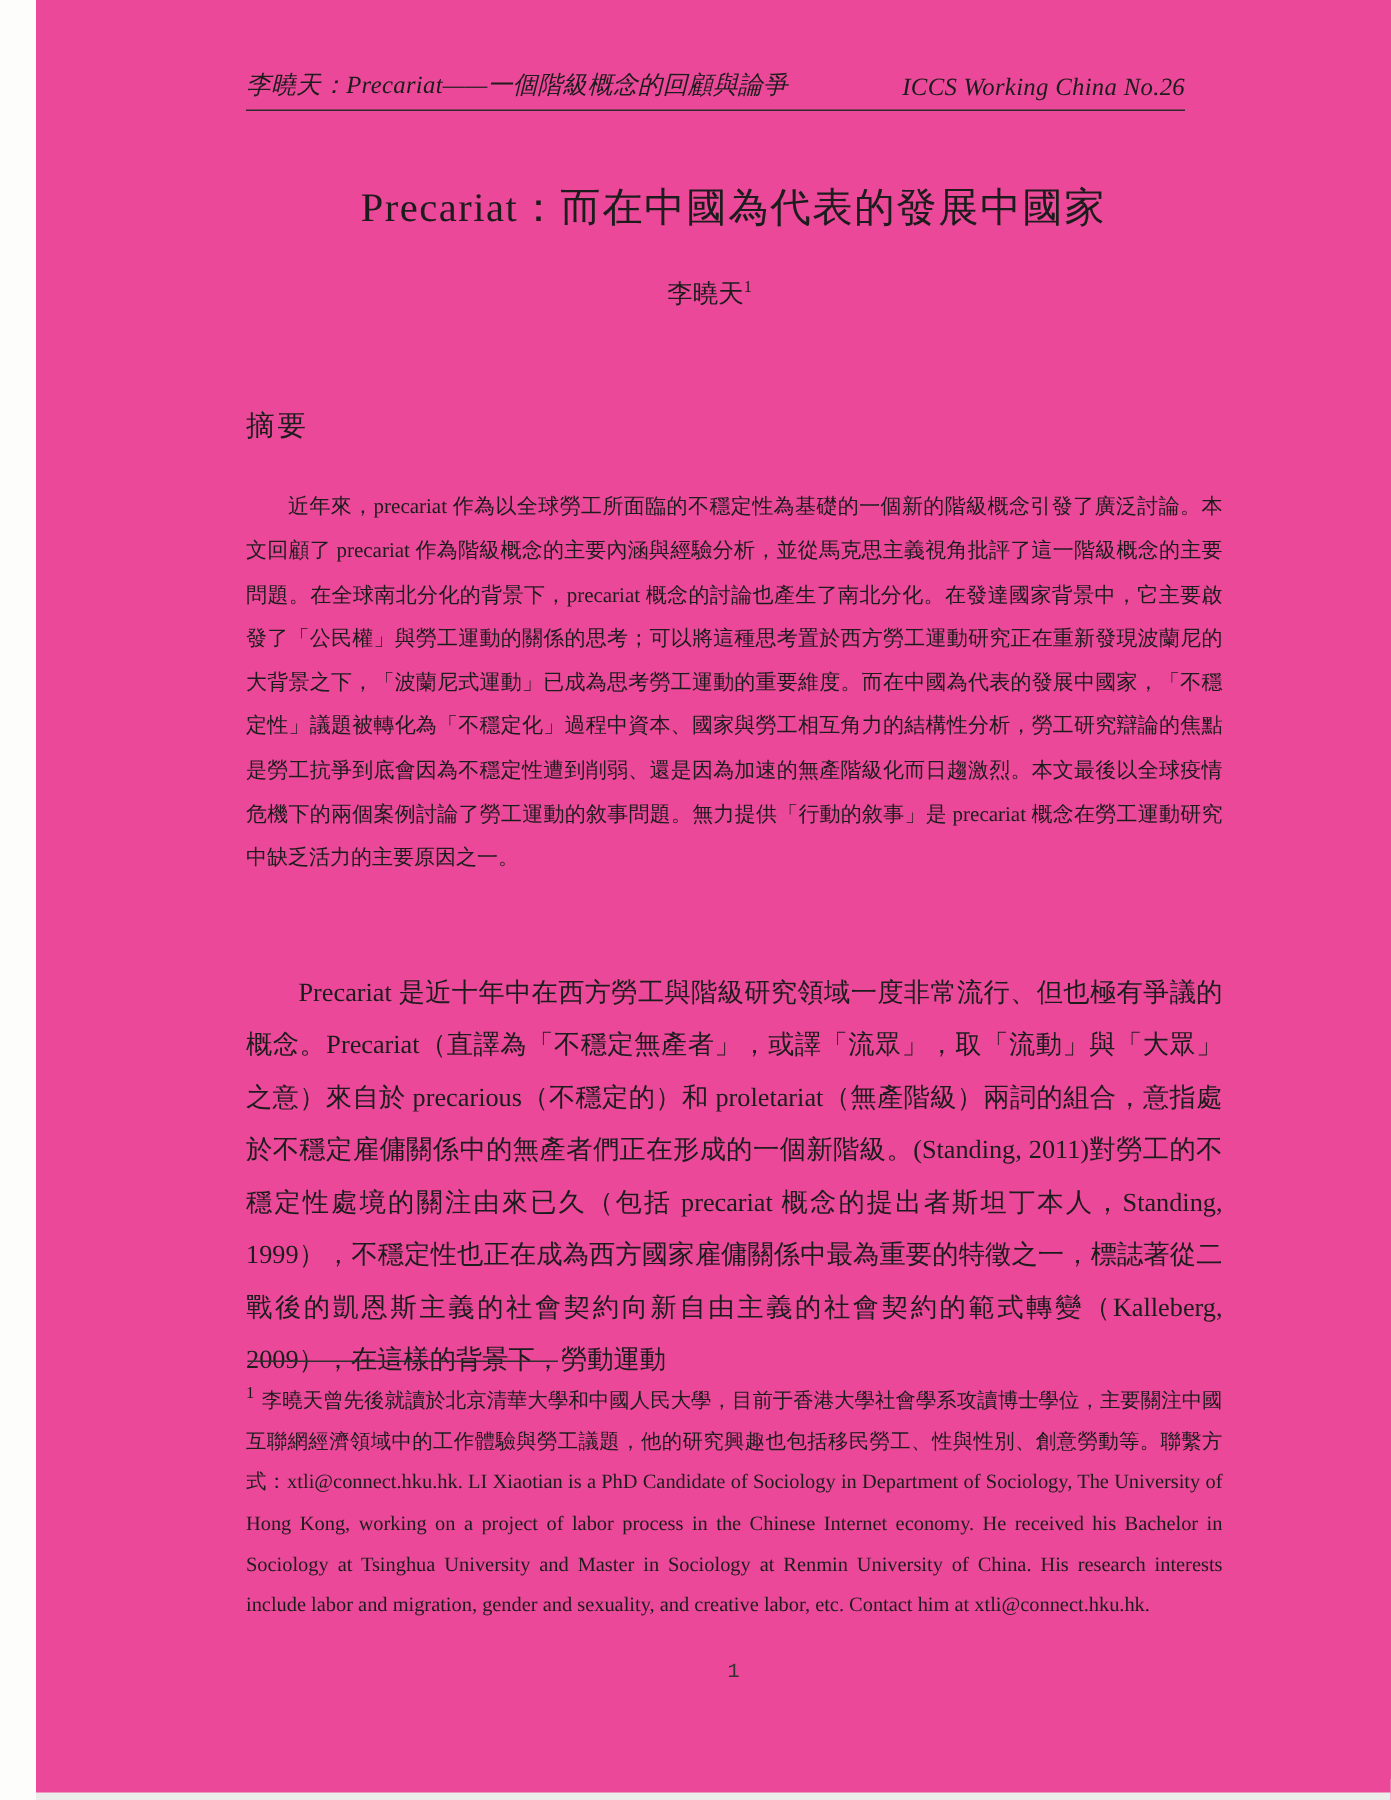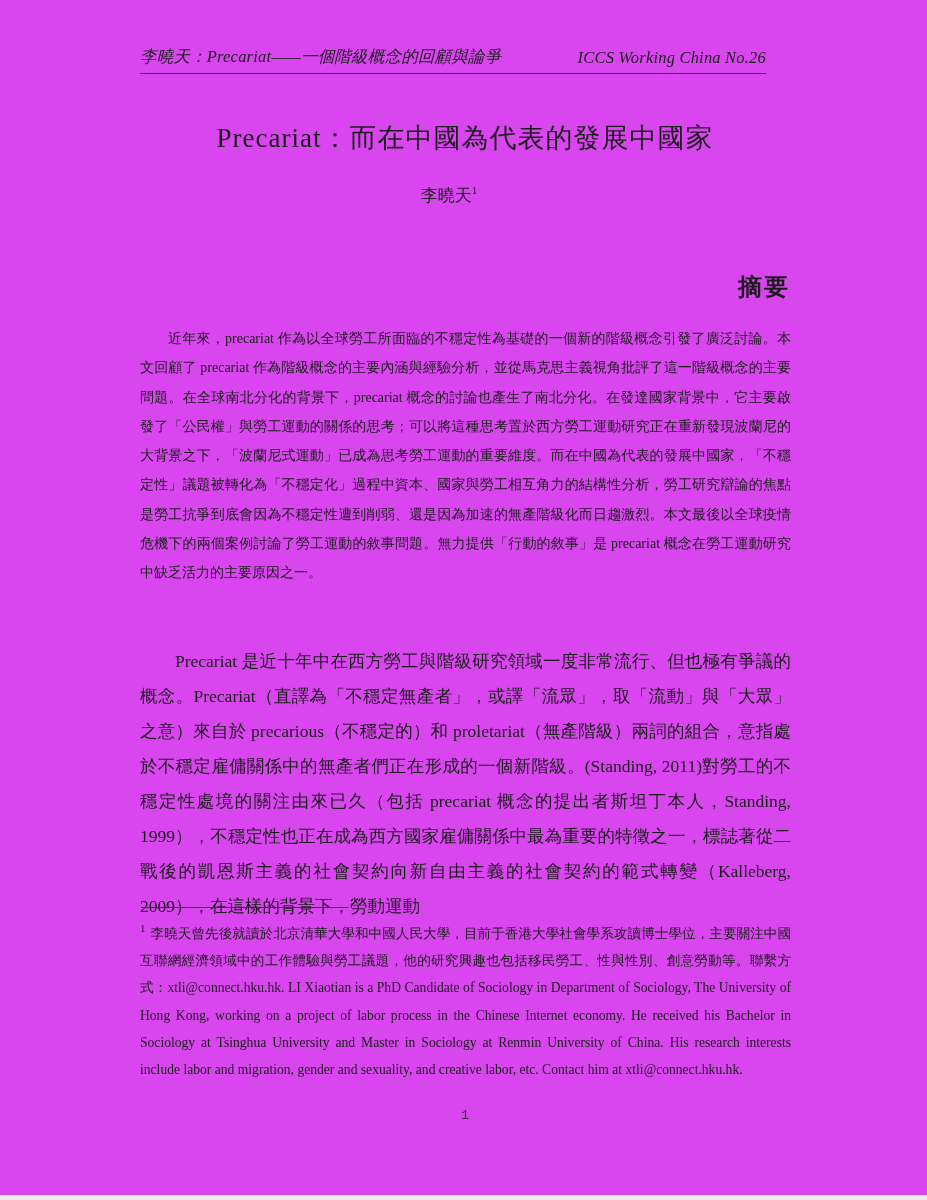--- a/index.html
+++ b/index.html
@@ -11,21 +11,22 @@
     height: 1200px;
     background: #fdfdfc;
     position: relative;
     font-family: "Liberation Serif", "DejaVu Serif", serif;
     color: #1c1c1c;
     overflow: hidden;
   }
   .page {
     position: absolute;
     inset: 0;
-    background: #d946ef;
+    background: #ec4899;
+    margin-left: 24px;
   }
   .scan-edge-bottom {
     position: absolute;
     left: 0; right: 0; bottom: 0;
     height: 5px;
     background: #ececea;
   }
   .running-header {
     position: absolute;
     left: 140px;
@@ -60,23 +61,23 @@
   .author-line sup {
     font-size: 11px;
     vertical-align: super;
     line-height: 0;
   }
   .abstract-heading {
     position: absolute;
     left: 140px;
     width: 650px;
     top: 271px;
-    text-align: right;
-    font-size: 24px;
-    font-weight: bold;
+    text-align: left;
+    font-size: 19px;
+    font-weight: normal;
     letter-spacing: 2px;
   }
   .abstract-text {
     position: absolute;
     left: 140px;
     width: 651px;
     top: 324px;
     font-size: 14px;
     line-height: 29.3px;
     text-align: justify;

